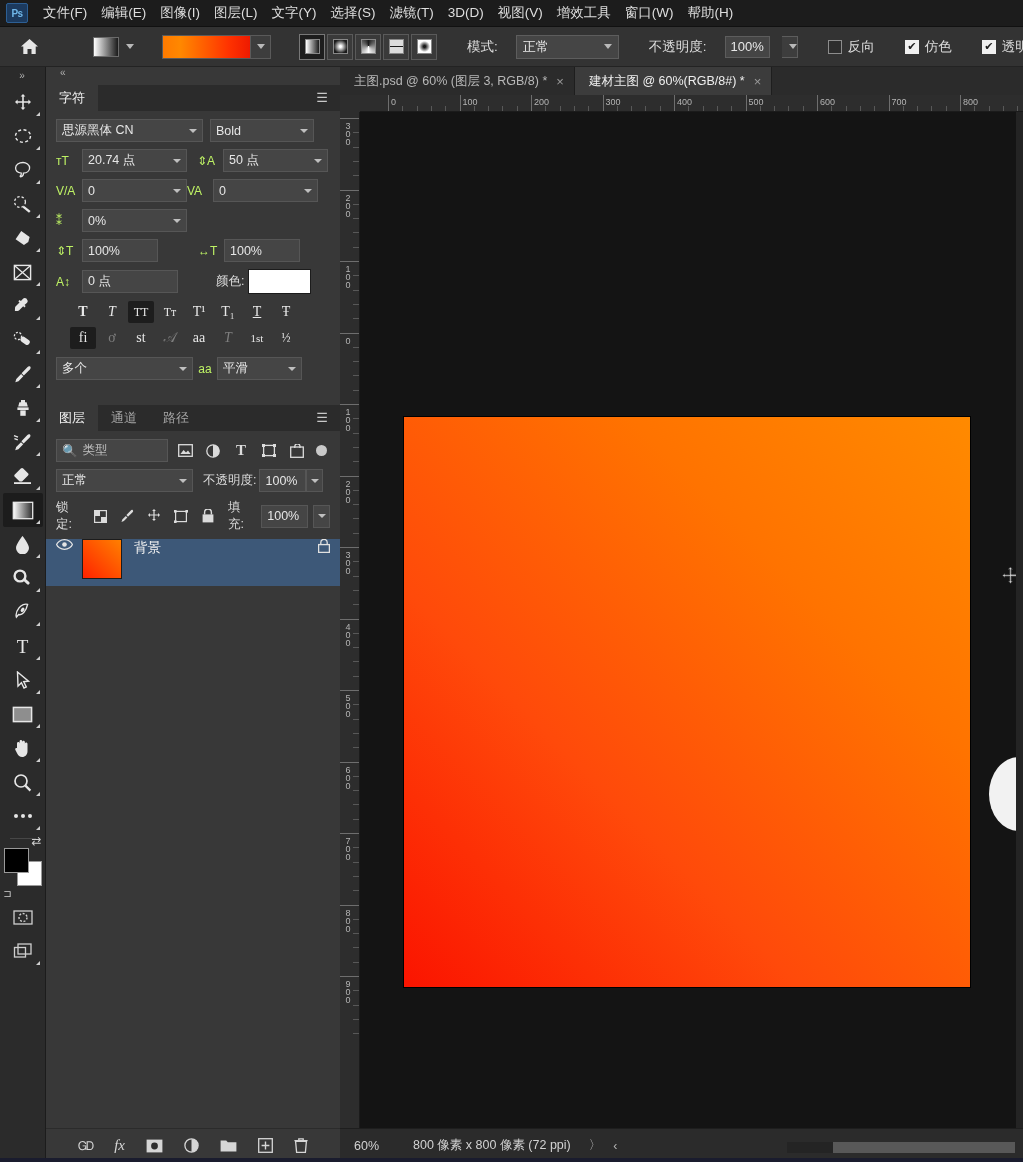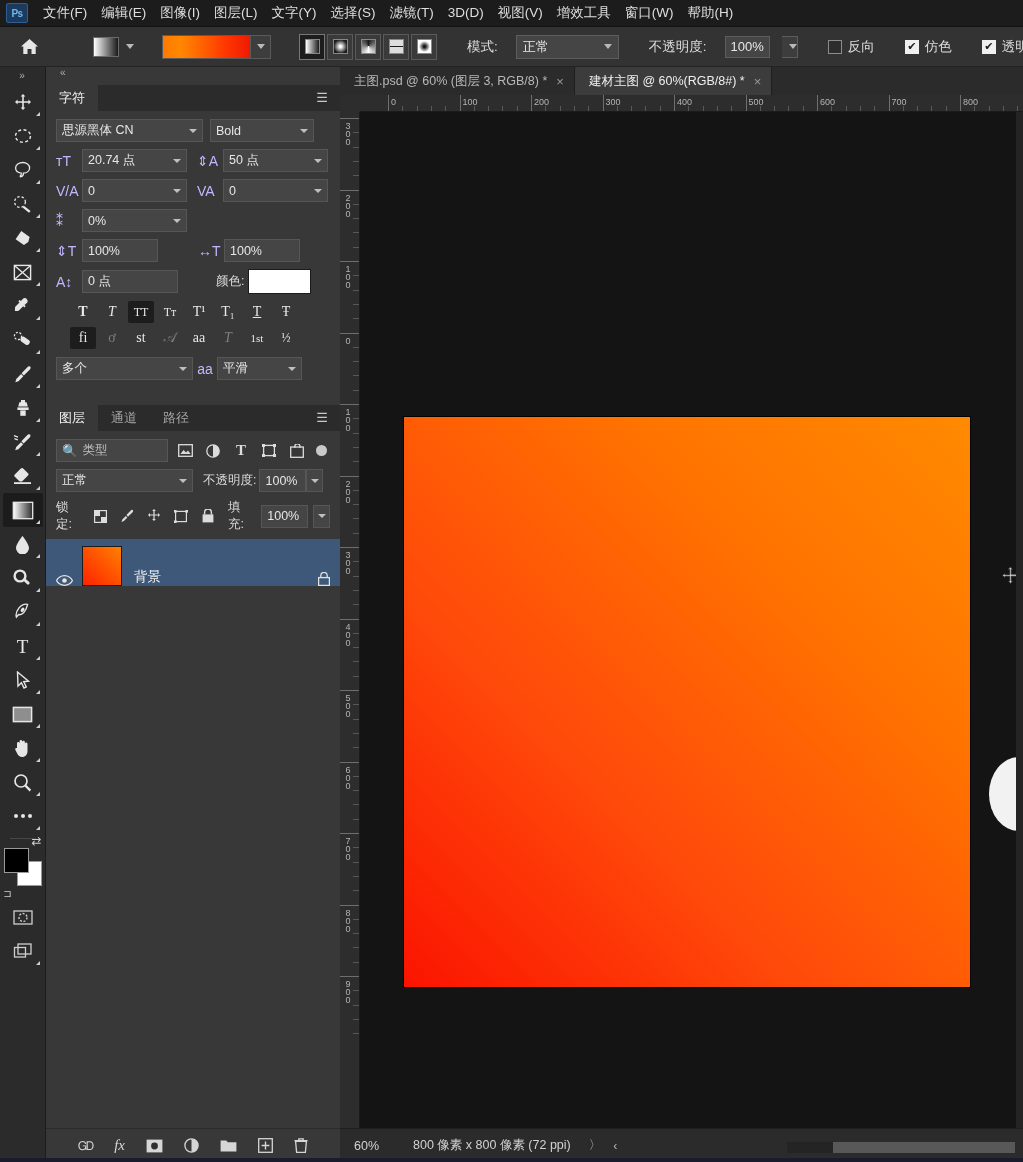--- a/index.html
+++ b/index.html
@@ -155,21 +155,21 @@
   .panel-body { background: #383838; padding: 8px 10px 6px 10px; }
 
   .row { display: flex; align-items: center; margin-bottom: 7px; }
   .field {
     background: #454545; border: 1px solid #565656; height: 23px;
     display: flex; align-items: center; justify-content: space-between;
     color: #e6e6e6; font-size: 12.5px; padding: 0 5px;
   }
   .field.ro { justify-content: flex-start; }
   .ficon {
-    width: 26px; color: #c4b5fd; font-size: 14px; display: flex;
+    width: 26px; color: #bef264; font-size: 12px; display: flex;
     align-items: center; justify-content: flex-start;
   }
   .chev-sm {
     width: 0; height: 0; border-left: 4px solid transparent;
     border-right: 4px solid transparent; border-top: 4px solid #bfbfbf;
   }
   .color-swatch {
     width: 63px; height: 25px; background: #ffffff; border: 1px solid #1c1c1c;
   }
   .styleRow { display: flex; gap: 3px; margin: 4px 0 2px 14px; }
@@ -185,21 +185,21 @@
     display: flex; align-items: center; gap: 6px; margin-bottom: 7px;
   }
   .lay-search {
     height: 23px; width: 112px; background: #454545; border: 1px solid #565656;
     display: flex; align-items: center; padding: 0 5px; gap: 5px; color: #bdbdbd; font-size: 12.5px;
   }
   .lficon { width: 22px; height: 22px; display:flex; align-items:center; justify-content:center; color:#dcdcdc; font-size: 13px;}
   .toggle-dot { width: 11px; height: 11px; border-radius: 50%; background: #c9c9c9; margin-left: 2px;}
   .lock-row { display: flex; align-items: center; gap: 5px; font-size: 12.5px; color: #dcdcdc; }
   .layer-item {
-    display: flex; align-items: flex-end; height: 47px; margin: 6px -10px 0 -10px;
+    display: flex; align-items: flex-start; height: 47px; margin: 6px -10px 0 -10px;
     padding: 0 10px;
   }
   .layer-item.selected { background: #3d5878; }
   .eye { width: 26px; text-align: center; color: #e4e4e4; font-size: 13px; }
   .layer-thumb {
     width: 40px; height: 40px; border: 1px solid #1c1c1c;
     background: linear-gradient(to bottom left, #ff8000, #ff2200);
   }
   .layer-name { margin-left: 12px; font-size: 13.5px; color: #f2f2f2; }
   .layer-lock { margin-left: auto; color: #dcdcdc; font-size: 13px; }
@@ -579,21 +579,21 @@
           <span class="chev-sm"></span>
         </div>
       </div>
 
       <div class="row">
         <span class="ficon">V/A</span>
         <div class="field" style="width:105px">
           <span>0</span>
           <span class="chev-sm"></span>
         </div>
-        <span class="ficon" style="margin-left:10px">VA</span>
+        <span class="ficon" style="">VA</span>
         <div class="field" style="width:105px">
           <span>0</span>
           <span class="chev-sm"></span>
         </div>
       </div>
 
       <div class="row">
         <span class="ficon">⁑</span>
         <div class="field" style="width:105px">
           <span>0%</span>

